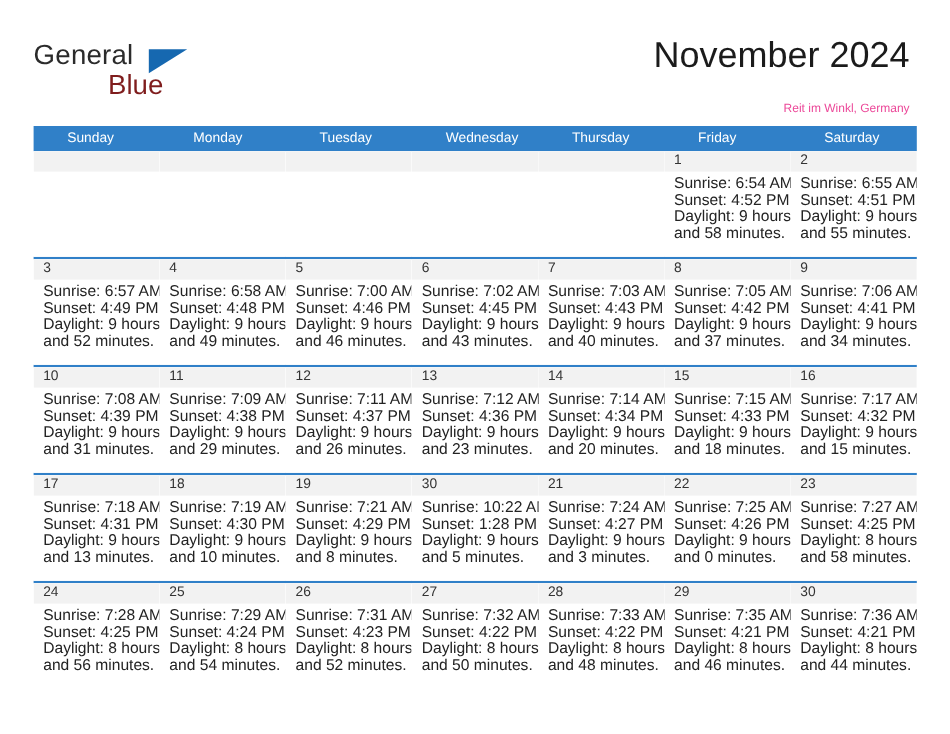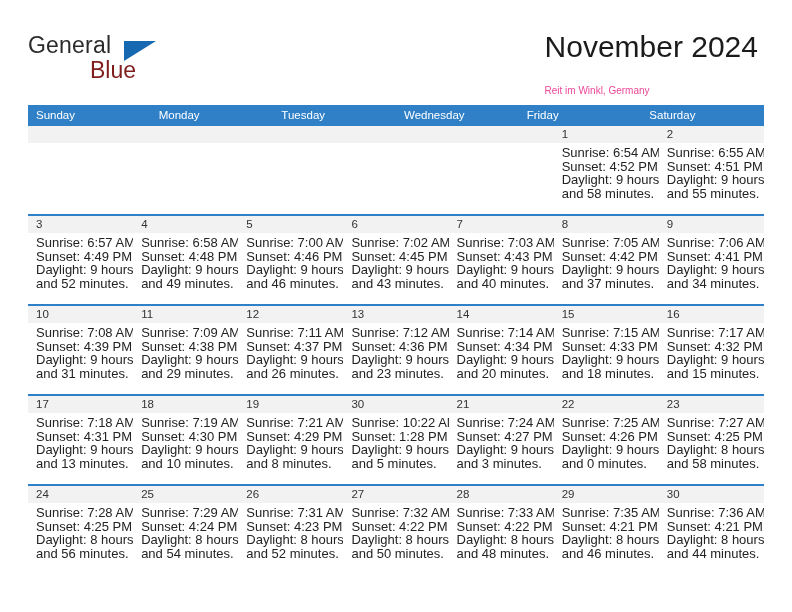--- a/index.html
+++ b/index.html
@@ -60,21 +60,21 @@
     width: 0;
     height: 0;
     border-left: 32px solid #1668b0;
     border-bottom: 20px solid transparent;
   }
 
   .title-block {
     position: absolute;
     right: 0;
     top: -4px;
-    text-align: left;
+    text-align: right;
   }
   .cal-title {
     font-size: 30px;
     font-weight: normal;
     color: #1b1b1b;
     line-height: 38px;
     white-space: nowrap;
   }
   .cal-subtitle {
     font-size: 10px;
@@ -98,20 +98,21 @@
   .dow {
     flex: 1 1 0;
     box-sizing: border-box;
     height: 21px;
     line-height: 21px;
     padding-left: 8px;
     font-size: 11.5px;
     color: #ffffff;
     white-space: nowrap;
     overflow: hidden;
+    margin-left: 20px;
   }
 
   .week {
     display: flex;
     border-top: 2px solid #3080c8;
   }
   .week:first-of-type {
     border-top: none;
   }
   .cell {
@@ -160,20 +161,21 @@
     </div>
 
   </div>
 
   <div class="calendar">
     <div class="dow-row" id="dow-row">
         <div class="dow">Sunday</div>
         <div class="dow">Monday</div>
         <div class="dow">Tuesday</div>
         <div class="dow">Wednesday</div>
+        <div class="dow">Thursday</div>
         <div class="dow">Friday</div>
         <div class="dow">Saturday</div>
       </div>
     <div id="weeks">
         <div class="week">
           <div class="cell empty">
             <div class="daynum-strip"></div>
             <div class="cell-body"></div>
           </div>
           <div class="cell empty">

